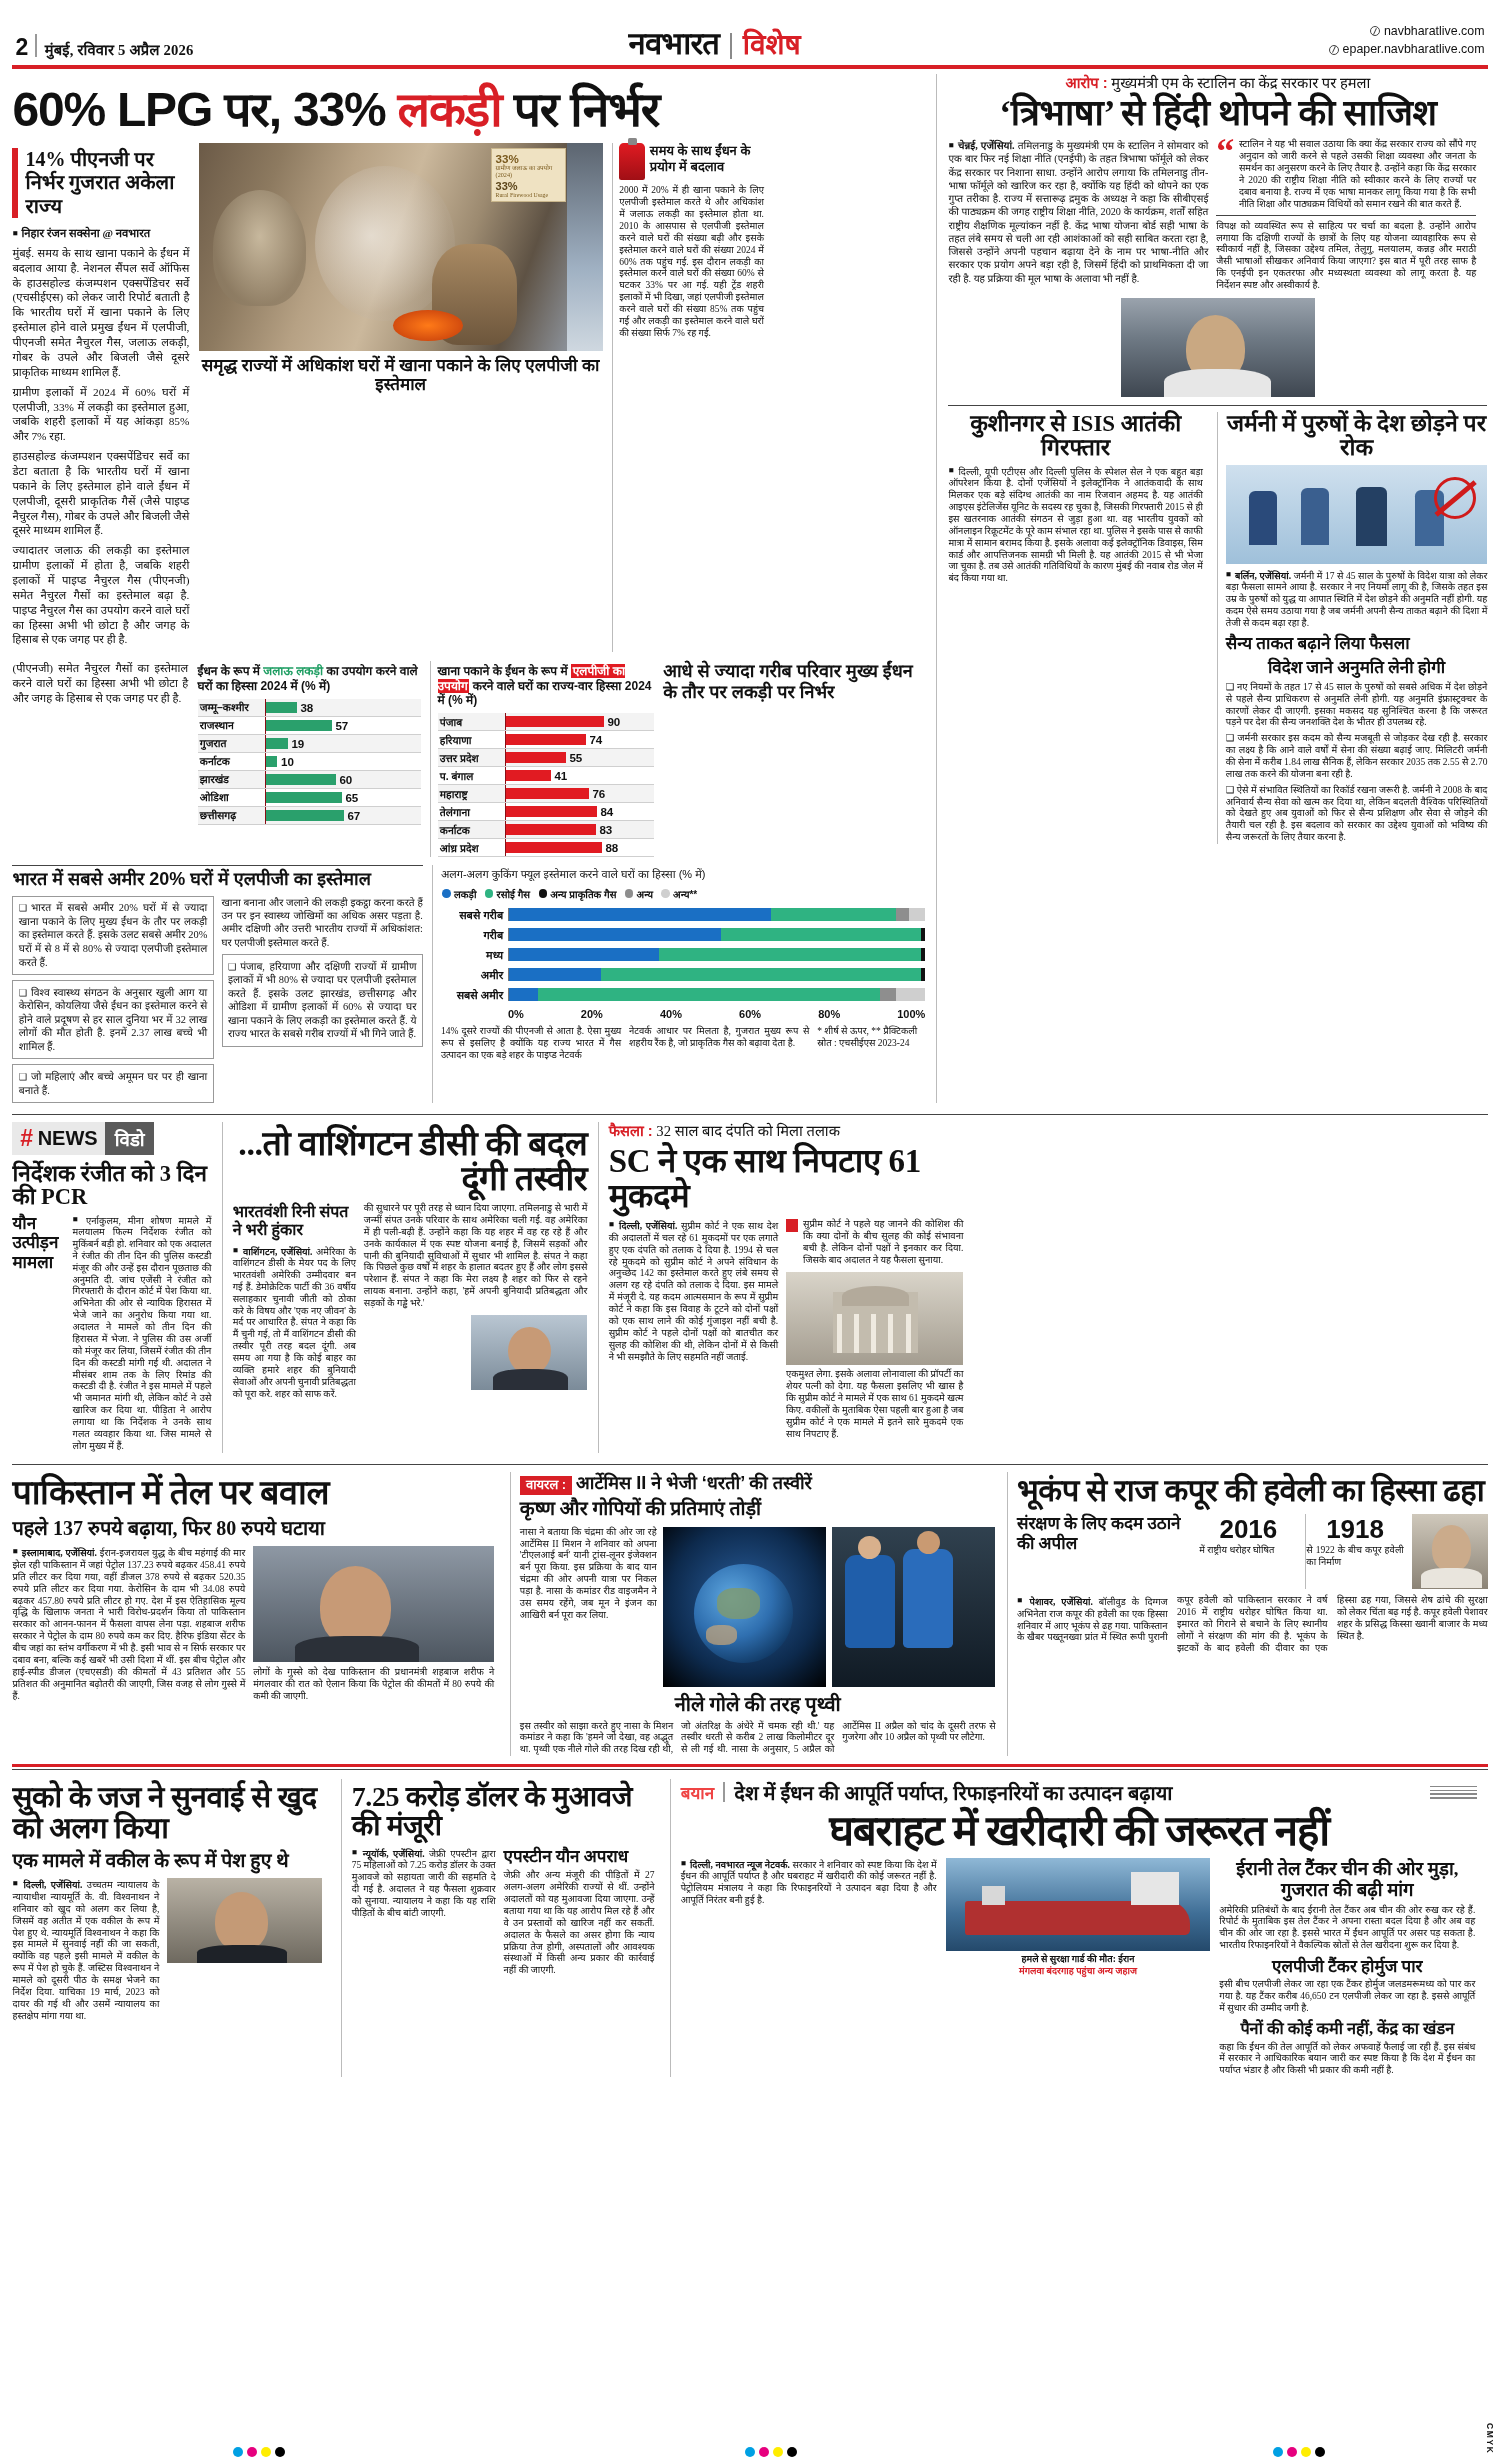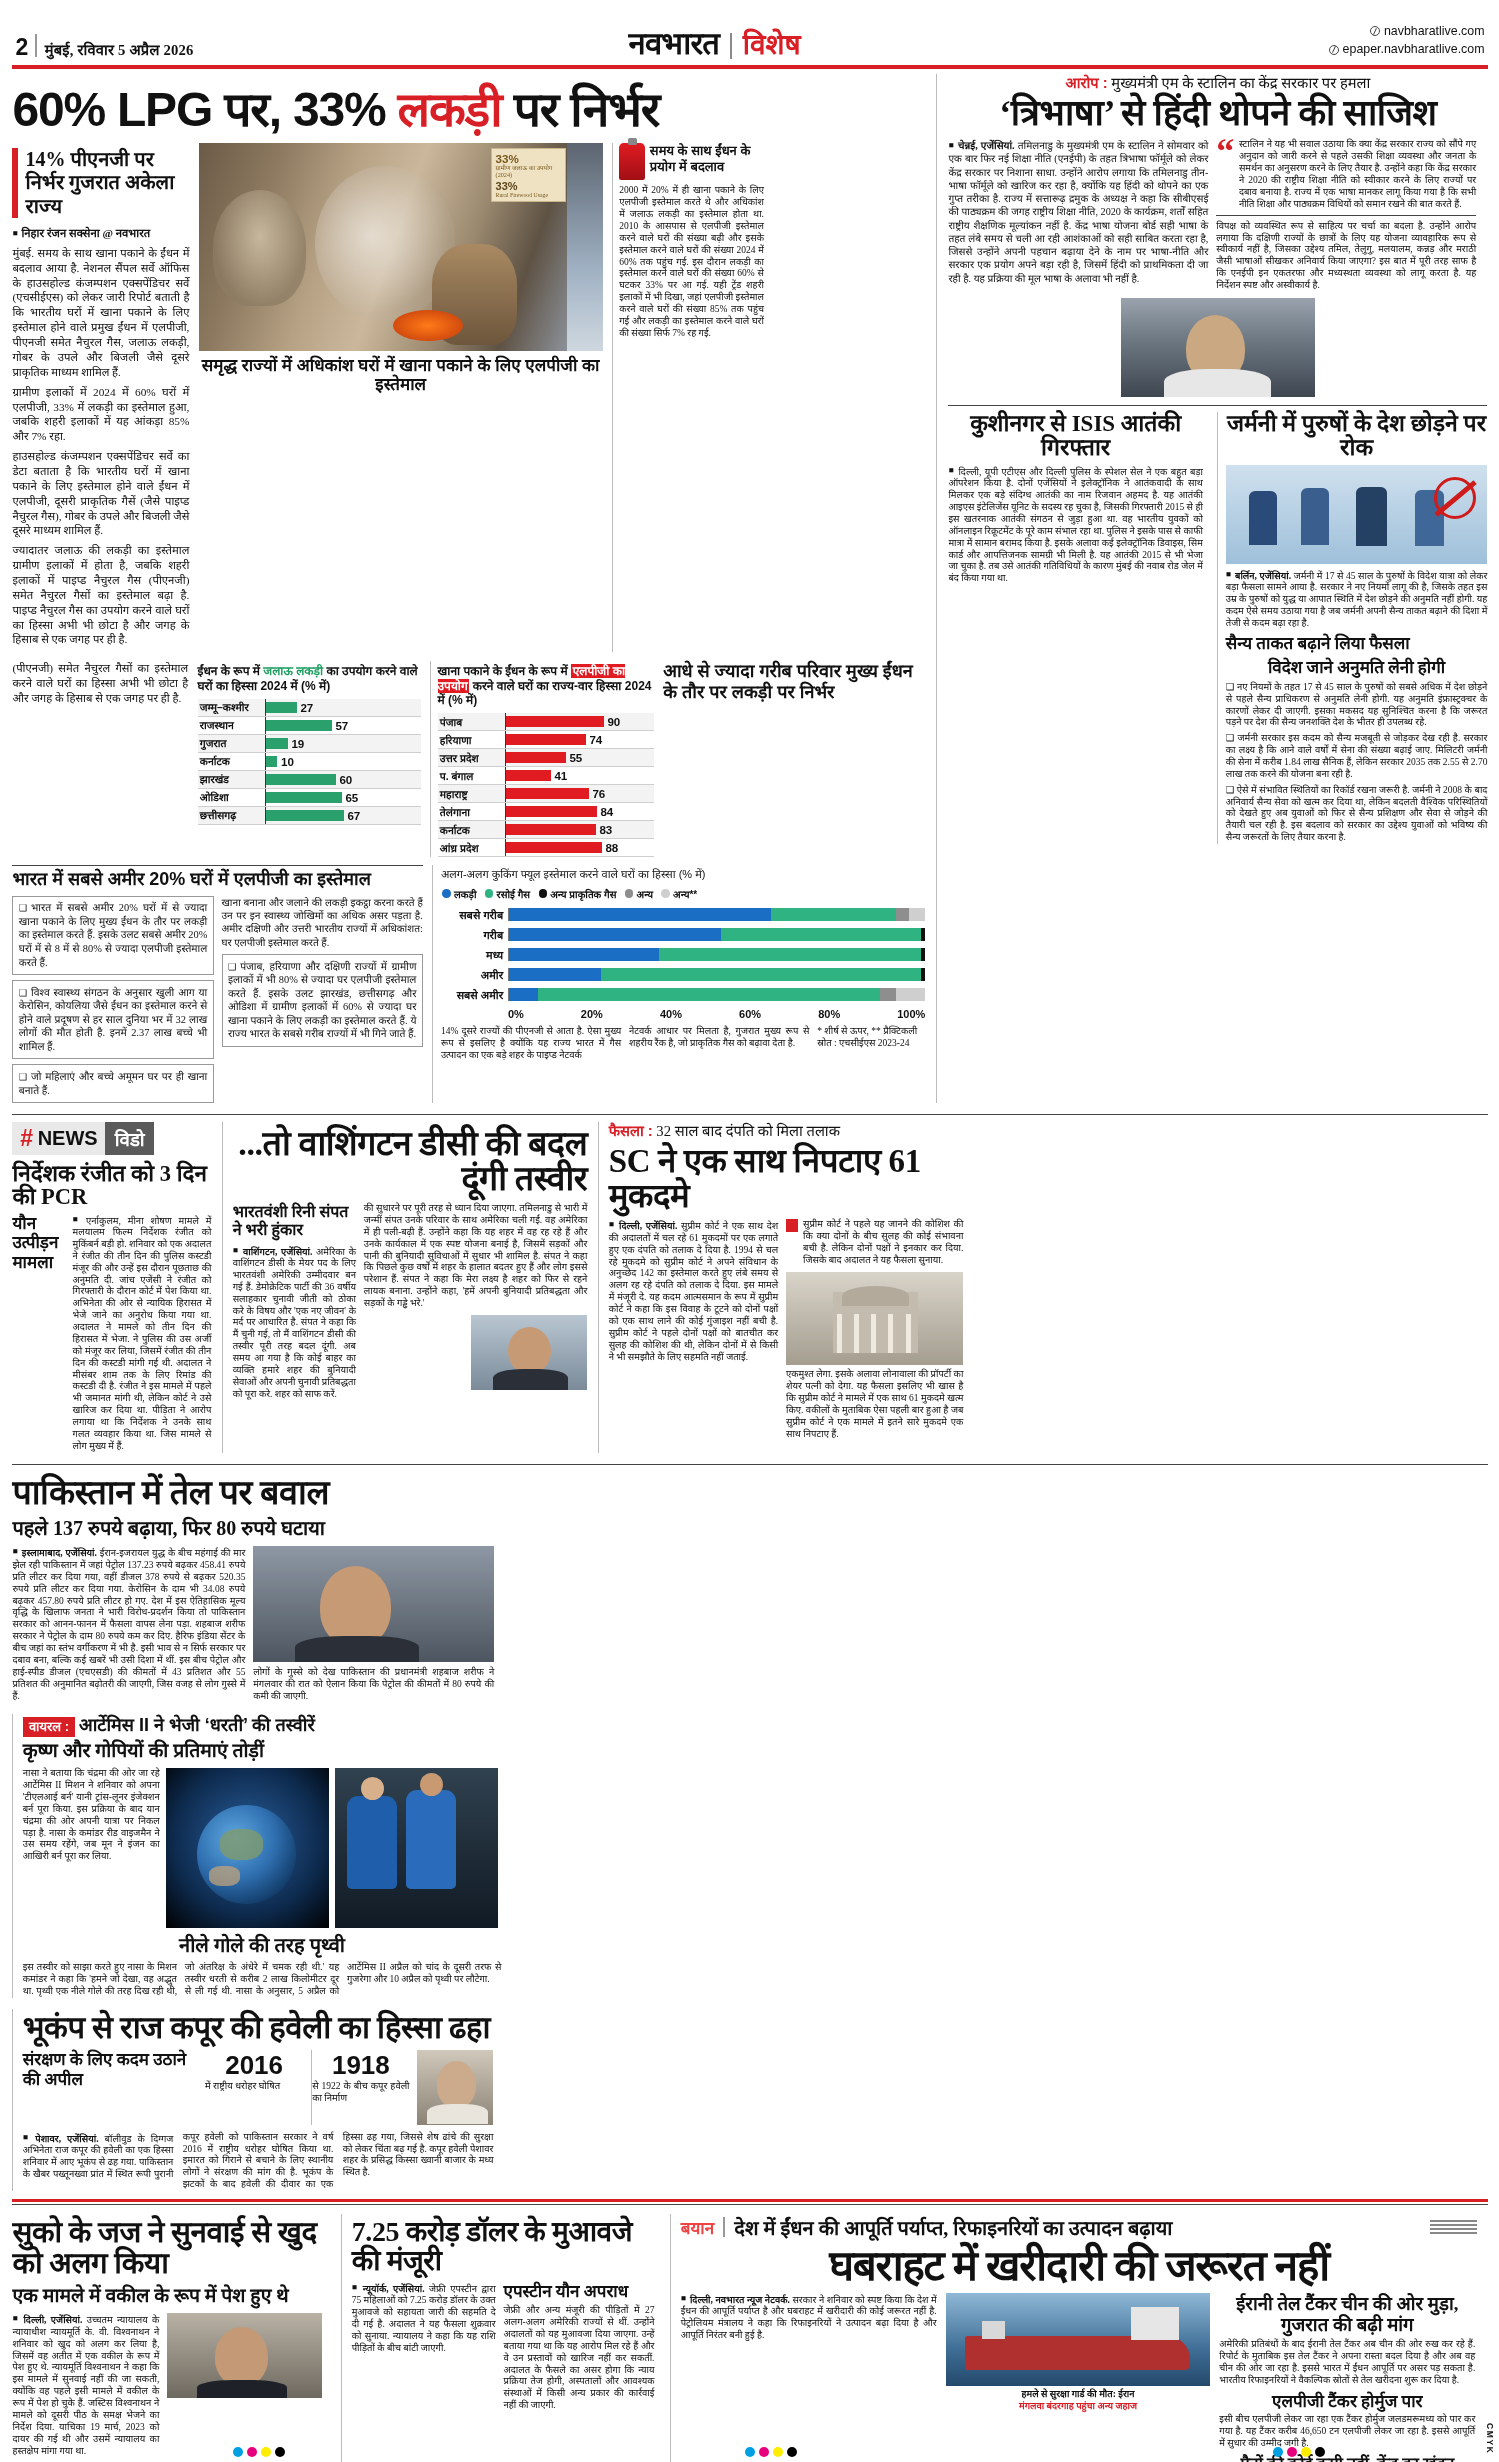--- a/index.html
+++ b/index.html
@@ -203,21 +203,21 @@
 
         <div style="width:225px;">
           <div class="chart-sub">
             <span>ईंधन के रूप में </span><span class="hl-green">जलाऊ लकड़ी</span><span> का उपयोग करने वाले घरों का हिस्सा 2024 में (% में)</span>
           </div>
           <div id="chart0">
               <div class="bar-row">
                 <div class="bar-lbl">जम्मू–कश्मीर</div>
                 <div class="bar-track">
                   <div class="bar-fill" style="background: rgb(42, 160, 108); width: 31px;"></div>
-                  <div class="bar-val">27</div>
+                  <div class="bar-val">38</div>
                 </div>
               </div>
               <div class="bar-row">
                 <div class="bar-lbl">राजस्थान</div>
                 <div class="bar-track">
                   <div class="bar-fill" style="background: rgb(42, 160, 108); width: 66px;"></div>
                   <div class="bar-val">57</div>
                 </div>
               </div>
               <div class="bar-row">
@@ -552,21 +552,21 @@
             </div>
             <div class="xs" style="margin-top:4.7px;">एकमुश्त लेगा. इसके अलावा लोनावाला की प्रॉपर्टी का शेयर पत्नी को देगा. यह फैसला इसलिए भी खास है कि सुप्रीम कोर्ट ने मामले में एक साथ 61 मुकदमे खत्म किए. वकीलों के मुताबिक ऐसा पहली बार हुआ है जब सुप्रीम कोर्ट ने एक मामले में इतने सारे मुकदमे एक साथ निपटाए हैं.</div>
           </div>
         </div>
       </div>
     </div>
   </div>
 
   <div class="rule-thin" style="margin:11px 0 7.8px 0;"></div>
 
-  <div style="display:flex;gap:11px;flex-direction:column;">
+  <div style="display:flex;gap:11px;">
 
     <div style="width:489px;">
       <h2 class="head-r" style="font-size:34px;">पाकिस्तान में तेल पर बवाल</h2>
       <div class="subhead" style="font-size:20px;">पहले 137 रुपये बढ़ाया, फिर 80 रुपये घटाया</div>
       <div style="display:flex;gap:7.8px;margin-top:6.2px;">
         <div style="width:233px;">
           <div class="xs"><span class="sq"></span><b>इस्लामाबाद, एजेंसियां.</b>
             <span>ईरान-इजरायल युद्ध के बीच महंगाई की मार झेल रही पाकिस्तान में जहां पेट्रोल 137.23 रुपये बढ़कर 458.41 रुपये प्रति लीटर कर दिया गया, वहीं डीजल 378 रुपये से बढ़कर 520.35 रुपये प्रति लीटर कर दिया गया. केरोसिन के दाम भी 34.08 रुपये बढ़कर 457.80 रुपये प्रति लीटर हो गए. देश में इस ऐतिहासिक मूल्य वृद्धि के खिलाफ जनता ने भारी विरोध-प्रदर्शन किया तो पाकिस्तान सरकार को आनन-फानन में फैसला वापस लेना पड़ा. शहबाज शरीफ सरकार ने पेट्रोल के दाम 80 रुपये कम कर दिए. हैरिफ इंडिया सेंटर के बीच जहां का स्तंभ वर्गीकरण में भी है. इसी भाव से न सिर्फ सरकार पर दबाव बना, बल्कि कई खबरें भी उसी दिशा में थीं. इस बीच पेट्रोल और हाई-स्पीड डीजल (एचएसडी) की कीमतों में 43 प्रतिशत और 55 प्रतिशत की अनुमानित बढ़ोतरी की जाएगी, जिस वजह से लोग गुस्से में हैं.</span></div>
         </div>
         <div style="width:241px;">

